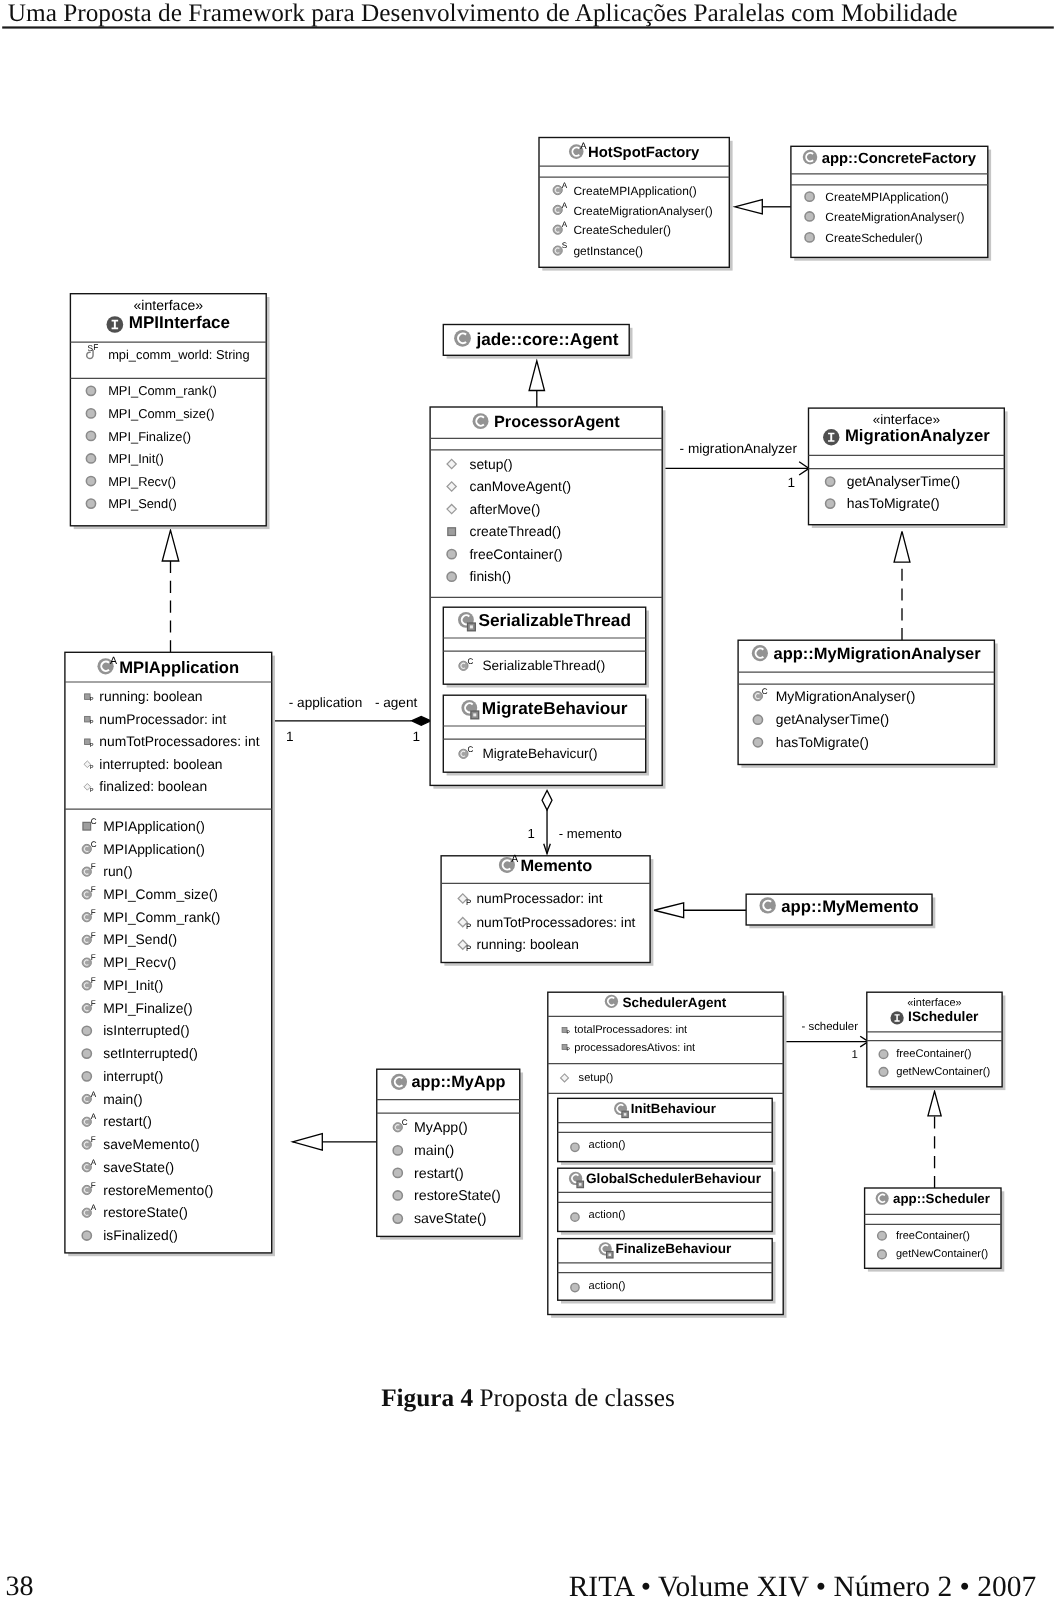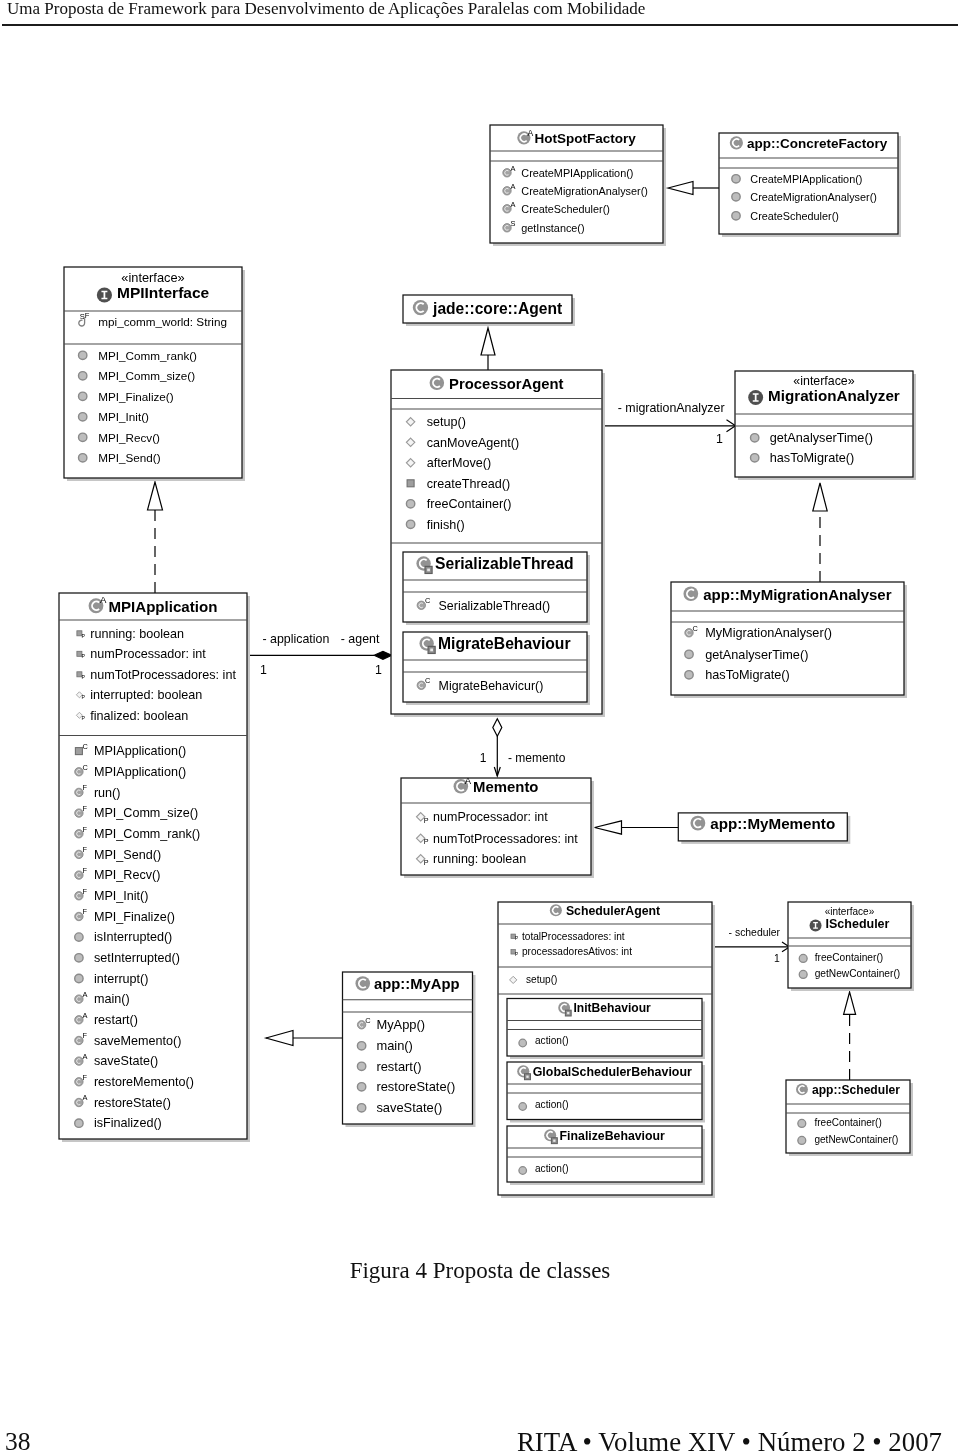--- a/index.html
+++ b/index.html
@@ -1,25 +1,25 @@
 <!DOCTYPE html>
 <html><head>
 <meta charset="utf-8">
 <title>Uma Proposta de Framework para Desenvolvimento de Aplicações Paralelas com Mobilidade</title>
 <style>
   html,body{margin:0;padding:0;background:#ffffff;}
   body{width:960px;height:1452px;overflow:hidden;position:relative;
        font-family:"Liberation Serif",serif;-webkit-font-smoothing:antialiased;}
   .page{position:absolute;left:0;top:0;width:960px;height:1452px;background:#fff;}
-  #runhead{position:absolute;left:7px;top:-1px;font-size:17px;font-weight:normal;
+  #runhead{position:absolute;left:7px;top:-1px;font-size:23px;font-weight:normal;
            color:#101010;white-space:nowrap;font-family:"Liberation Serif",serif;}
   #headrule{position:absolute;left:2px;top:24px;width:956px;height:2px;background:#1c1c1c;}
   #figcap{position:absolute;left:20px;top:1259px;width:920px;text-align:center;
           font-size:23px;color:#101010;line-height:1;font-family:"Liberation Serif",serif;}
-  #figcap .lbl{font-weight:normal;margin-top:12px;}
+  #figcap .lbl{font-weight:bold;margin-top:12px;}
   #folio-left{position:absolute;left:5px;top:1429px;font-size:25.5px;color:#101010;
               line-height:1;font-family:"Liberation Serif",serif;}
   #folio-right{position:absolute;left:517px;top:1429px;font-size:26.8px;color:#101010;
                line-height:1;white-space:nowrap;font-family:"Liberation Serif",serif;}
   svg#diagram{position:absolute;left:0;top:0;display:block;}
   svg#diagram text{font-family:"Liberation Sans",sans-serif;fill:#000;}
   .cls-box{fill:#ffffff;stroke:#141414;stroke-width:1.25;}
   .cls-shadow{fill:#c6c6c6;stroke:none;}
   .cls-div{stroke:#4a4a4a;stroke-width:1.05;}
   .cls-name{font-weight:bold;fill:#000;}

